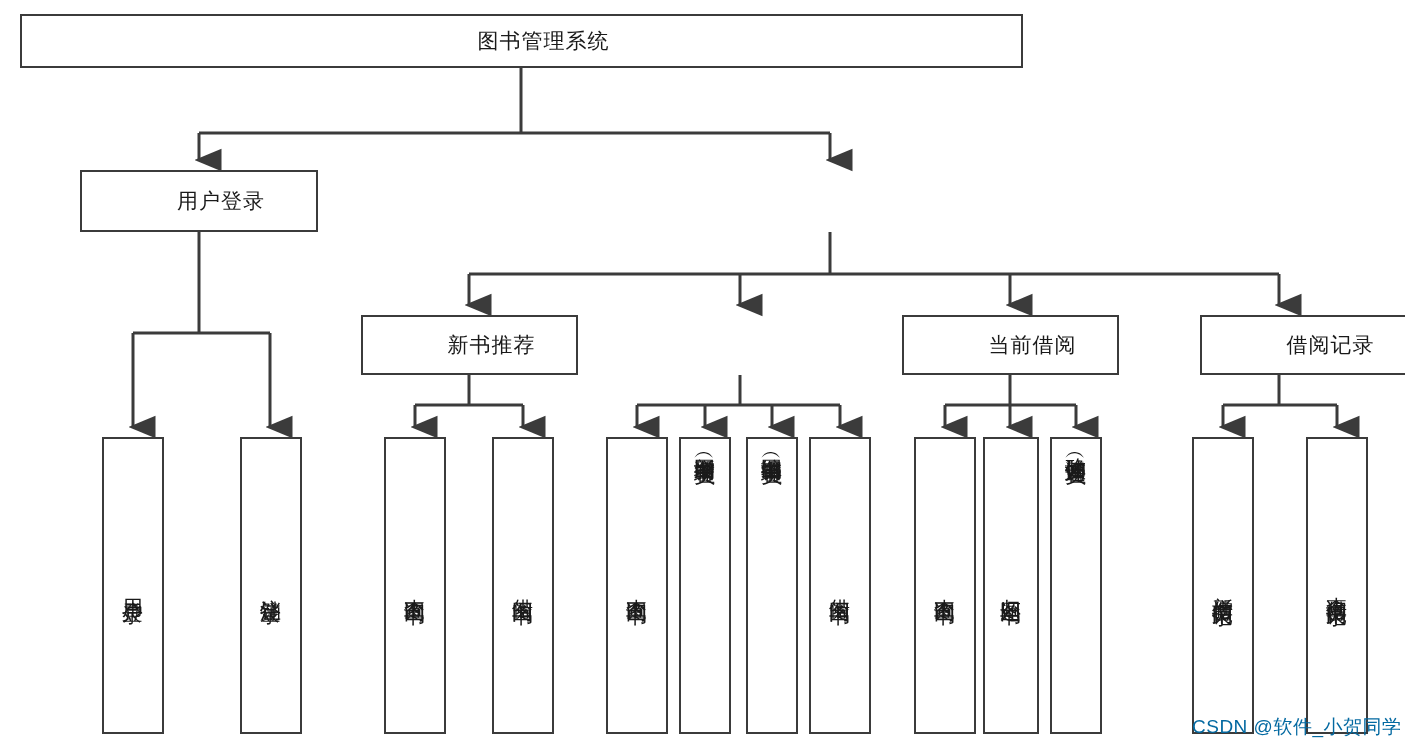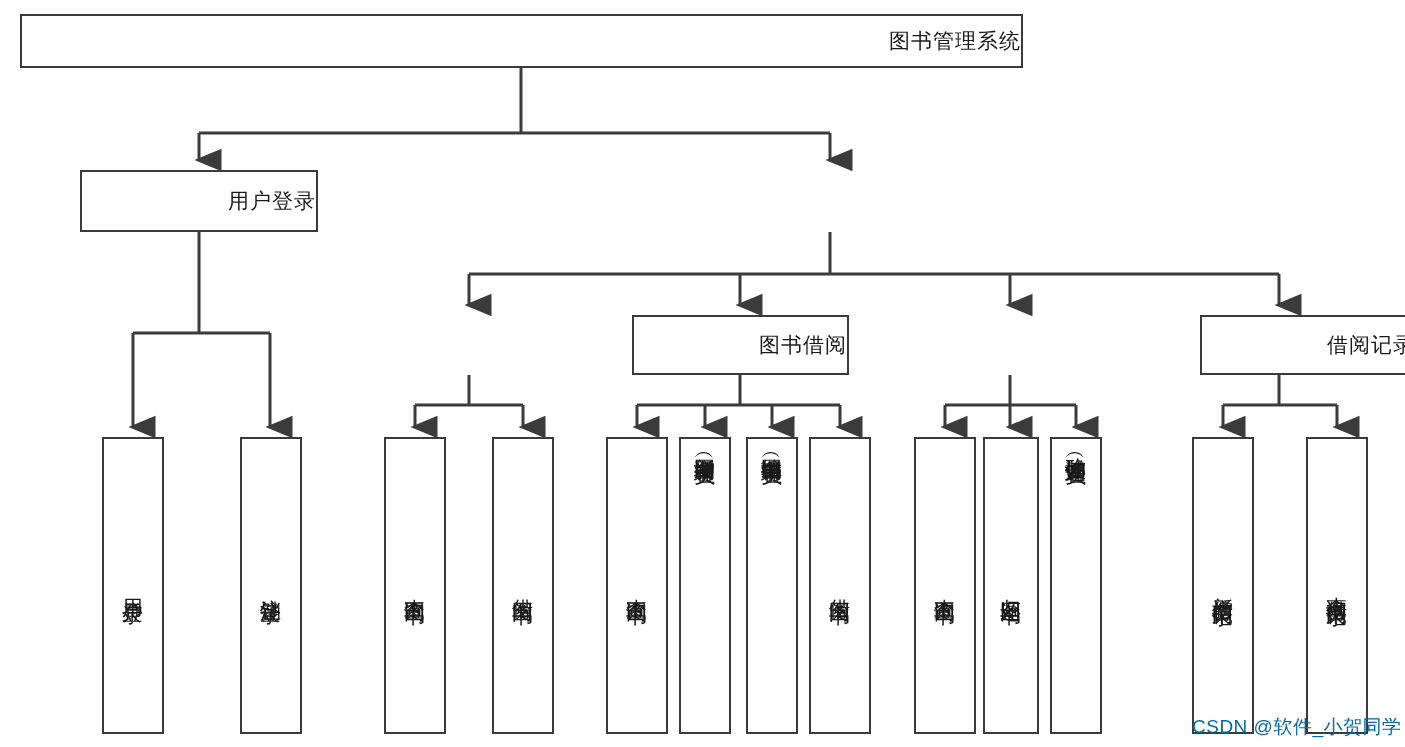--- a/index.html
+++ b/index.html
@@ -24,21 +24,21 @@
     width: 1405px;
     height: 747px;
   }
   .node {
     position: absolute;
     box-sizing: border-box;
     border: 2.5px solid #3b3b3b;
     background: #ffffff;
     display: flex;
     align-items: center;
-    justify-content: flex-end;
+    justify-content: center;
     color: #1a1a1a;
     z-index: 2;
     padding-left: 44px;
   }
   .node.h {
     font-size: 21px;
     letter-spacing: 1px;
   }
   .node.v {
     writing-mode: vertical-rl;
@@ -125,22 +125,25 @@
   </svg>
 
   <div class="node h" style="left:20px; top:14px; width:1003px; height:54px;">
     <span>图书管理系统</span>
   </div>
 
   <div class="node h" style="left:80px; top:170px; width:238px; height:62px;">
     <span>用户登录</span>
   </div>
 
-  <div class="node h" style="left:632px; top:315px; width:217px; height:60px;">
-    <span>图书借阅</span>
+  <div class="node h" style="left:361px; top:315px; width:217px; height:60px;">
+    <span>新书推荐</span>
+  </div>
+  <div class="node h" style="left:902px; top:315px; width:217px; height:60px;">
+    <span>当前借阅</span>
   </div>
   <div class="node h" style="left:1200px; top:315px; width:217px; height:60px;">
     <span>借阅记录</span>
   </div>
 
   <div class="node v" style="left:102px; top:437px; width:62px; height:297px;">
     <span>用户登录</span>
   </div>
   <div class="node v" style="left:240px; top:437px; width:62px; height:297px;">
     <span>注销登录</span>

